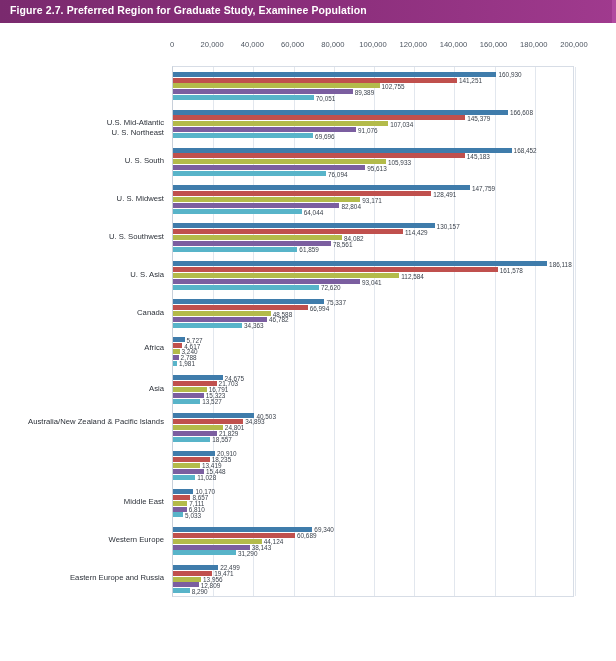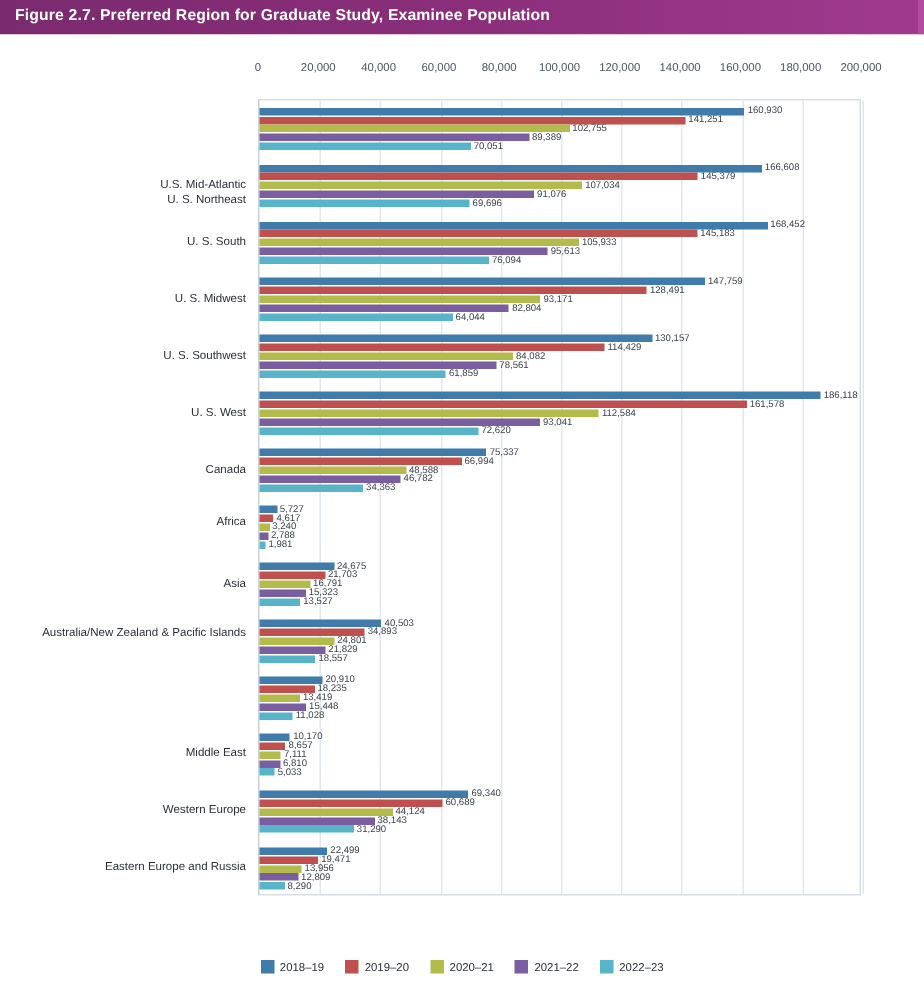--- a/index.html
+++ b/index.html
@@ -87,21 +87,21 @@
         <span style="left: 493.6px;">160,000</span>
         <span style="left: 533.8px;">180,000</span>
         <span style="left: 574px;">200,000</span>
       </div>
     <div class="catlabels" id="catLabels">
         <div class="catlabel" style="top: 14.1643px; margin-top: 48px;">U. S. Northeast</div>
         <div class="catlabel" style="top: 52.0929px;">U.S. Mid-Atlantic</div>
         <div class="catlabel" style="top: 90.0214px;">U. S. South</div>
         <div class="catlabel" style="top: 127.95px;">U. S. Midwest</div>
         <div class="catlabel" style="top: 165.879px;">U. S. Southwest</div>
-        <div class="catlabel" style="top: 203.807px;">U. S. West</div>
+        <div class="catlabel" style="top: 203.807px;">U. S. Asia</div>
         <div class="catlabel" style="top: 241.736px;">Canada</div>
         <div class="catlabel" style="top: 277px;">Africa</div>
         <div class="catlabel" style="top: 317.593px;">Asia</div>
         <div class="catlabel" style="top: 350.721px; padding-left: 40px;">Australia/New Zealand &amp; Pacific Islands</div>
         <div class="catlabel" style="top: 431.379px;">Middle East</div>
         <div class="catlabel" style="top: 469.307px;">Western Europe</div>
         <div class="catlabel" style="top: 507.236px;">Eastern Europe and Russia</div>
       </div>
     <div class="plot" id="plot">
       <div id="grid">
@@ -322,37 +322,15 @@
             <span class="vlab">13,956</span>
           </div>
           <div class="bar" style="top: 515.436px; width: 25.7461px; background: rgb(123, 94, 160);">
             <span class="vlab">12,809</span>
           </div>
           <div class="bar" style="top: 521.336px; width: 16.6629px; background: rgb(88, 180, 201);">
             <span class="vlab">8,290</span>
           </div>
         </div>
     </div>
-    <div class="legend" id="legend">
-        <div class="item">
-          <span class="sw" style="background: rgb(63, 124, 171);"></span>
-          <span class="lb">2018–19</span>
-        </div>
-        <div class="item">
-          <span class="sw" style="background: rgb(192, 80, 77);"></span>
-          <span class="lb">2019–20</span>
-        </div>
-        <div class="item">
-          <span class="sw" style="background: rgb(179, 187, 74);"></span>
-          <span class="lb">2020–21</span>
-        </div>
-        <div class="item">
-          <span class="sw" style="background: rgb(123, 94, 160);"></span>
-          <span class="lb">2021–22</span>
-        </div>
-        <div class="item">
-          <span class="sw" style="background: rgb(88, 180, 201);"></span>
-          <span class="lb">2022–23</span>
-        </div>
-      </div>
   </div>
 
 </div>
 
 </body></html>

